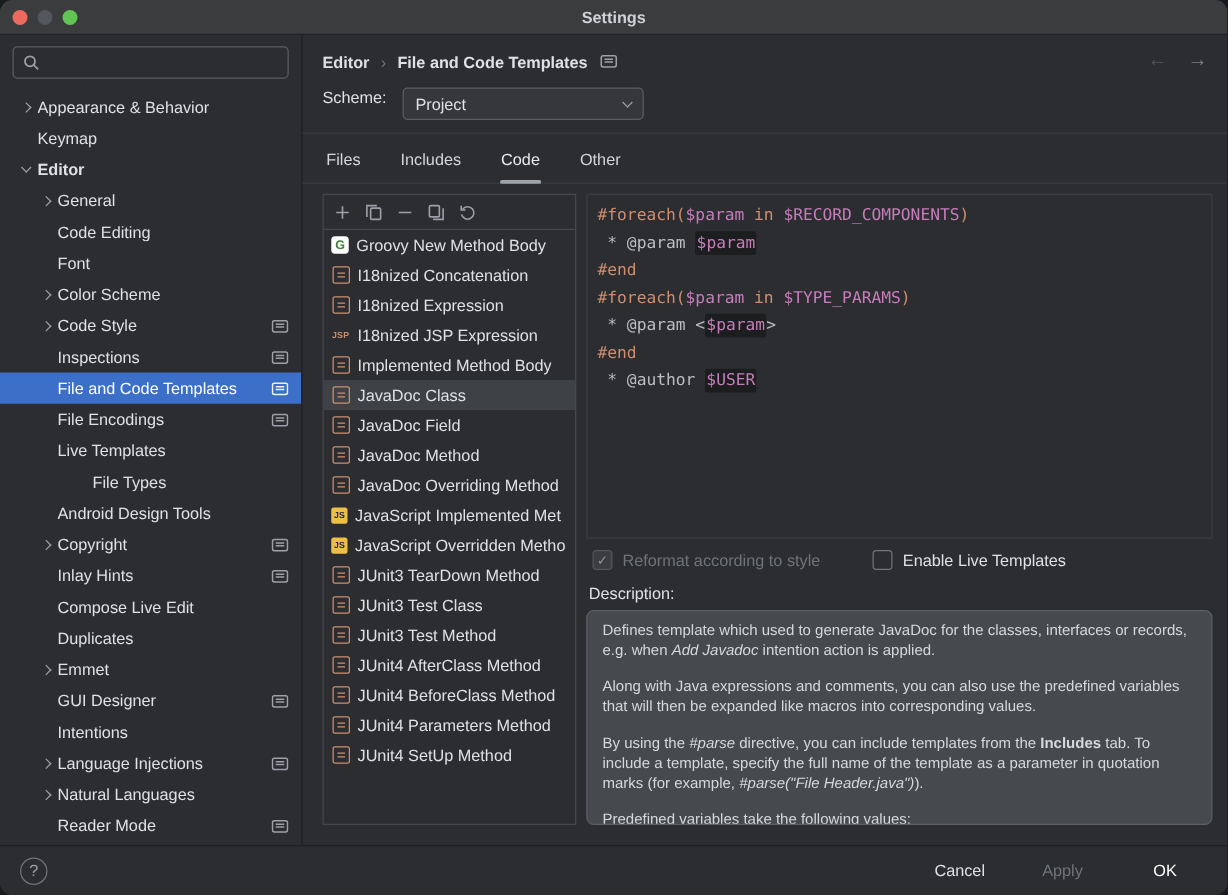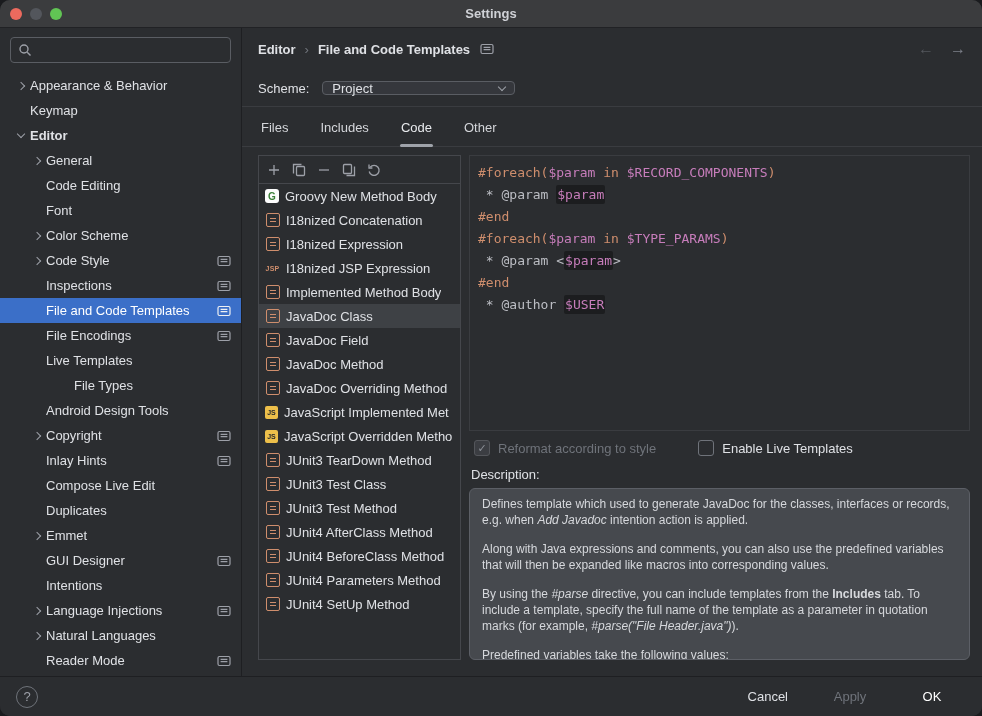--- a/index.html
+++ b/index.html
@@ -43,23 +43,23 @@
   
   .main { flex:1; min-width:0; display:flex; flex-direction:column; }
   .header-row { height:42px; display:flex; align-items:center; padding:0 16px; gap:6px; }
   .crumb { font-weight:bold; }
   .crumb-sep { color:#6f737a; margin:0 3px; }
   .crumb-icon { color:#9da0a8; display:flex; align-items:center; margin-left:4px; }
   .nav { margin-left:auto; display:flex; gap:16px; font-size:16px; }
   .nav-back { color:#54575d; }
   .nav-fwd  { color:#7d818a; }
 
-  .scheme-row { height:37px; display:flex; align-items:center; gap:13px; padding:0 16px;
+  .scheme-row { height:37px; display:flex; gap:13px; padding:0 16px;
                 border-bottom:1px solid #3a3c40; }
-  .combo { width:193px; height:14px; background:#35373c; border:1px solid #5a5d63;
+  .combo { width:193px; height:26px; background:#35373c; border:1px solid #5a5d63;
            border-radius:4px; display:flex; align-items:center; padding:0 9px; }
   .combo-value { flex:1; }
   .combo .chev { border-color:#9da0a8; }
 
   .tabs { height:40px; display:flex; align-items:flex-end; gap:30px; padding:0 18px;
           border-bottom:1px solid #3a3c40; }
   .tab { padding:0 1px 11px 1px; position:relative; color:#d4d6da; }
   .tab.active { color:#e8eaed; }
   .tab.active::after { content:""; position:absolute; left:0; right:0; bottom:-1px; height:3px;
                        background:#9fa3aa; border-radius:2px; }

